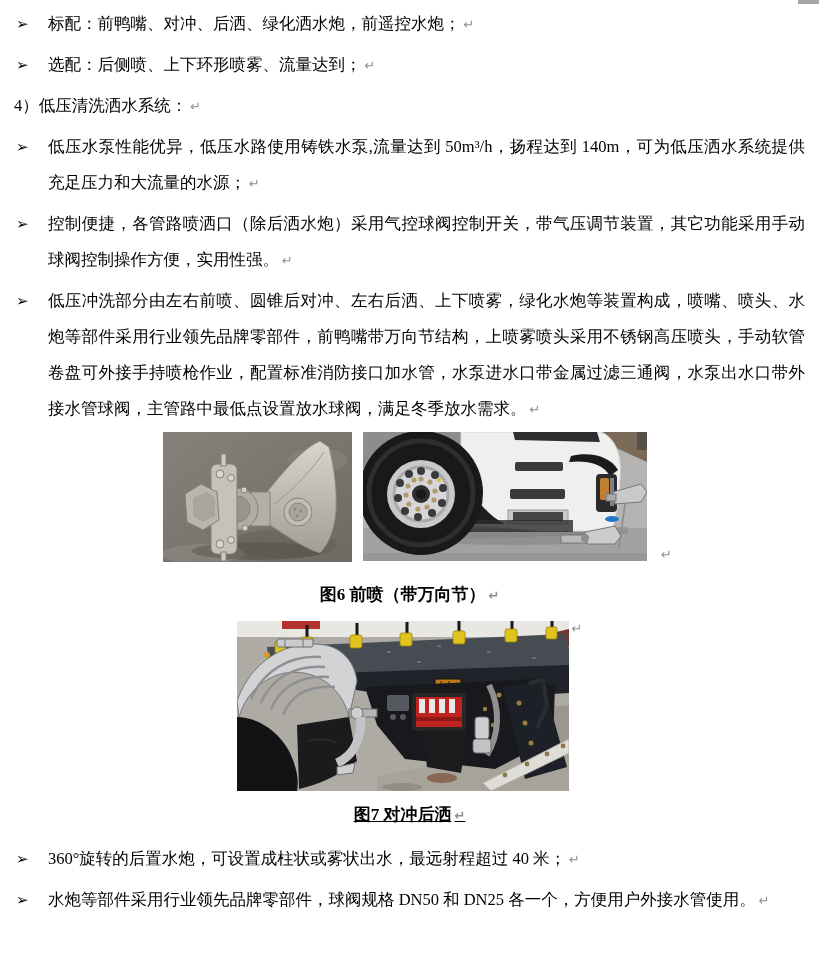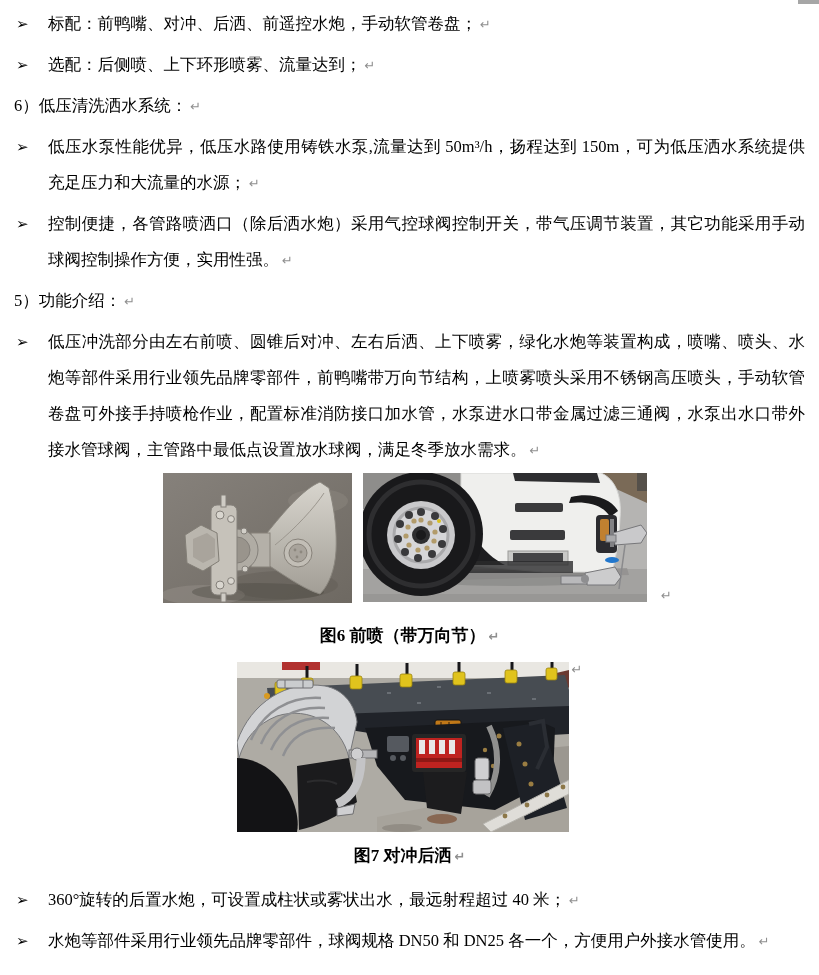--- a/index.html
+++ b/index.html
@@ -25,48 +25,45 @@
     display:flex;justify-content:center;align-items:flex-start;
     gap:11px;margin-left:16px;
   }
   .fig-row .eol{align-self:flex-end;}
   .photo{display:block;}
   .caption{
     text-align:center;font-weight:bold;font-size:17px;line-height:22px;
   }
   .caption-6{margin-top:22px;}
   .fig7-row{display:flex;justify-content:center;align-items:flex-start;margin-top:14px;}
-  .caption-7{margin-top:13px;}
+  .caption-7{margin-top:13px;text-decoration:underline;}
   .bottom-list{margin-top:14px;}
   .scrollbar-fragment{
     position:absolute;top:0;right:0;width:21px;height:4px;background:#a6a6a6;
   }
 </style>
 </head>
 <body>
 
 <div class="doc">
 
   <div class="para bullet">
-    <span class="marker">➢</span><span>标配：前鸭嘴、对冲、后洒、前遥控水炮，手动软管卷盘；</span><span class="eol">↵</span>
+    <span class="marker">➢</span><span>标配：前鸭嘴、对冲、后洒、绿化洒水炮，前遥控水炮；</span><span class="eol">↵</span>
   </div>
   <div class="para bullet">
     <span class="marker">➢</span><span>选配：后侧喷、上下环形喷雾、流量达到；</span><span class="eol">↵</span>
   </div>
   <div class="para plain">
-    <span>6）低压清洗洒水系统：</span><span class="eol">↵</span>
-  </div>
-  <div class="para bullet">
-    <span class="marker">➢</span><span>低压水泵性能优异，低压水路使用铸铁水泵,流量达到 50m³/h，扬程达到 150m，可为低压洒水系统提供充足压力和大流量的水源；</span><span class="eol">↵</span>
+    <span>4）低压清洗洒水系统：</span><span class="eol">↵</span>
+  </div>
+  <div class="para bullet">
+    <span class="marker">➢</span><span>低压水泵性能优异，低压水路使用铸铁水泵,流量达到 50m³/h，扬程达到 140m，可为低压洒水系统提供充足压力和大流量的水源；</span><span class="eol">↵</span>
   </div>
   <div class="para bullet">
     <span class="marker">➢</span><span>控制便捷，各管路喷洒口（除后洒水炮）采用气控球阀控制开关，带气压调节装置，其它功能采用手动球阀控制操作方便，实用性强。</span><span class="eol">↵</span>
-  </div>
-  <div class="para plain">
-    <span>5）功能介绍：</span><span class="eol">↵</span>
   </div>
   <div class="para bullet">
     <span class="marker">➢</span><span>低压冲洗部分由左右前喷、圆锥后对冲、左右后洒、上下喷雾，绿化水炮等装置构成，喷嘴、喷头、水炮等部件采用行业领先品牌零部件，前鸭嘴带万向节结构，上喷雾喷头采用不锈钢高压喷头，手动软管卷盘可外接手持喷枪作业，配置标准消防接口加水管，水泵进水口带金属过滤三通阀，水泵出水口带外接水管球阀，主管路中最低点设置放水球阀，满足冬季放水需求。</span><span class="eol">↵</span>
   </div>
 
   <div class="fig-row">
 
     <svg class="photo" width="189" height="130" viewBox="0 0 189 130">
       <defs>
         <linearGradient id="g1bg" x1="0" y1="0" x2="1" y2="1">

